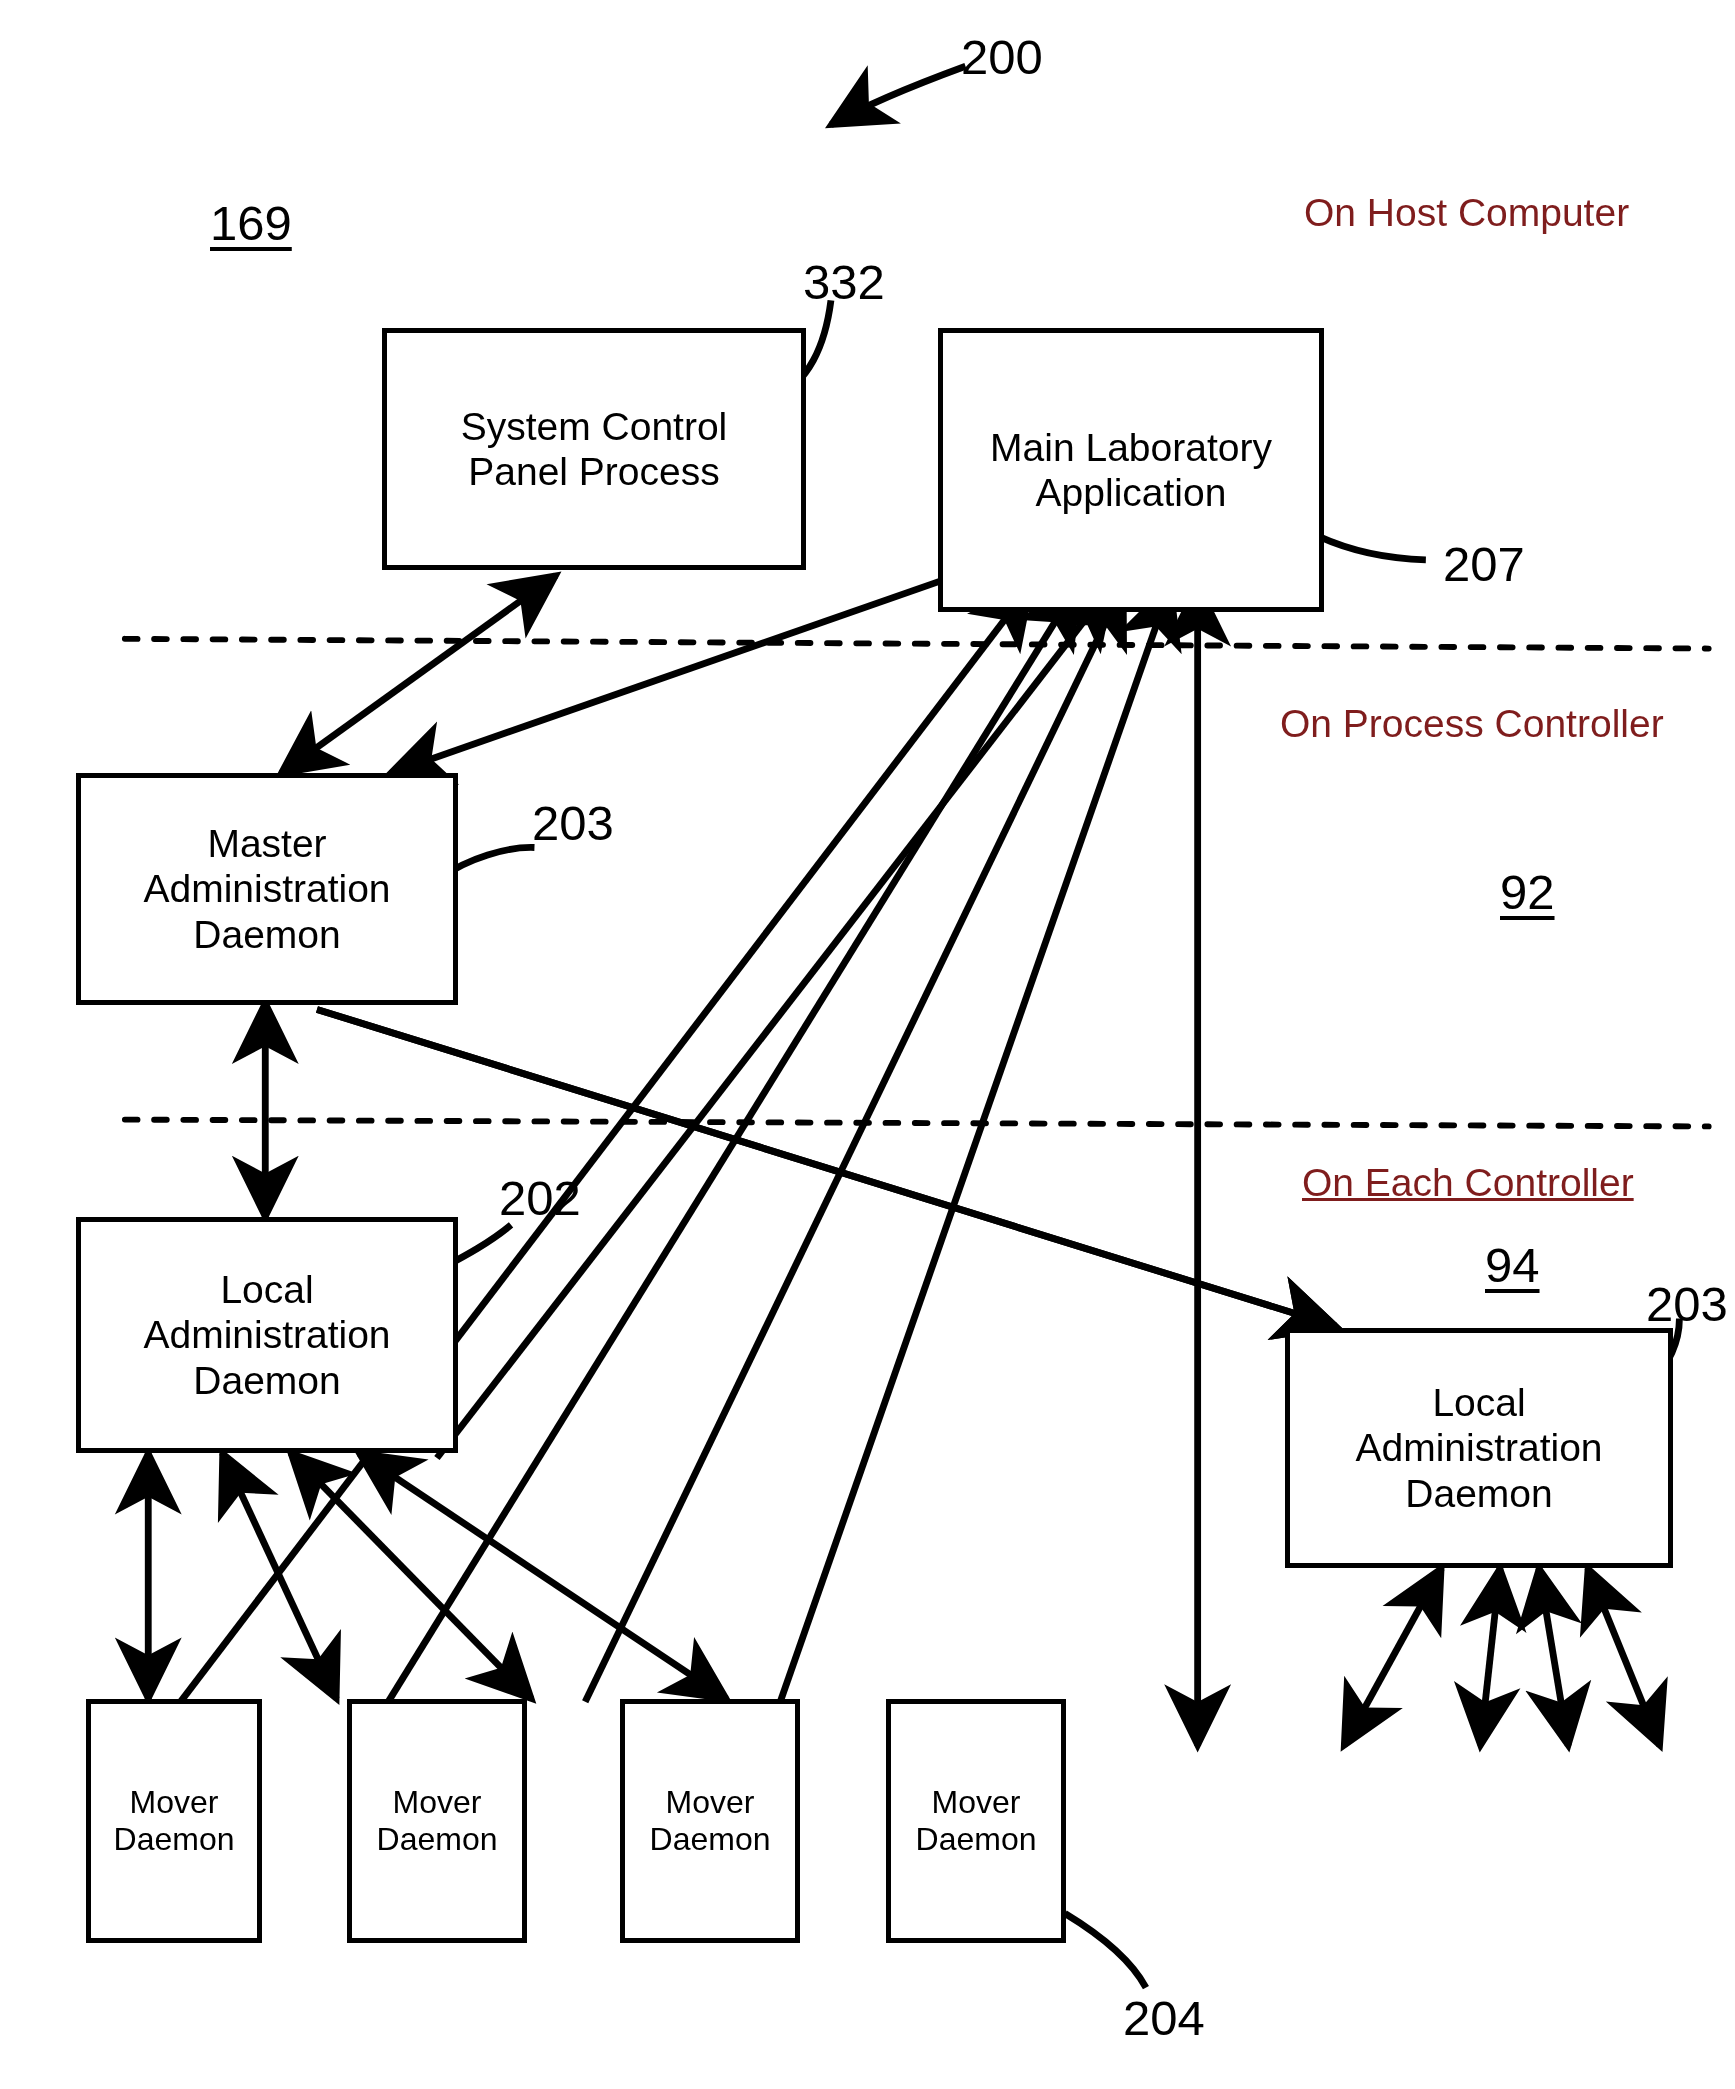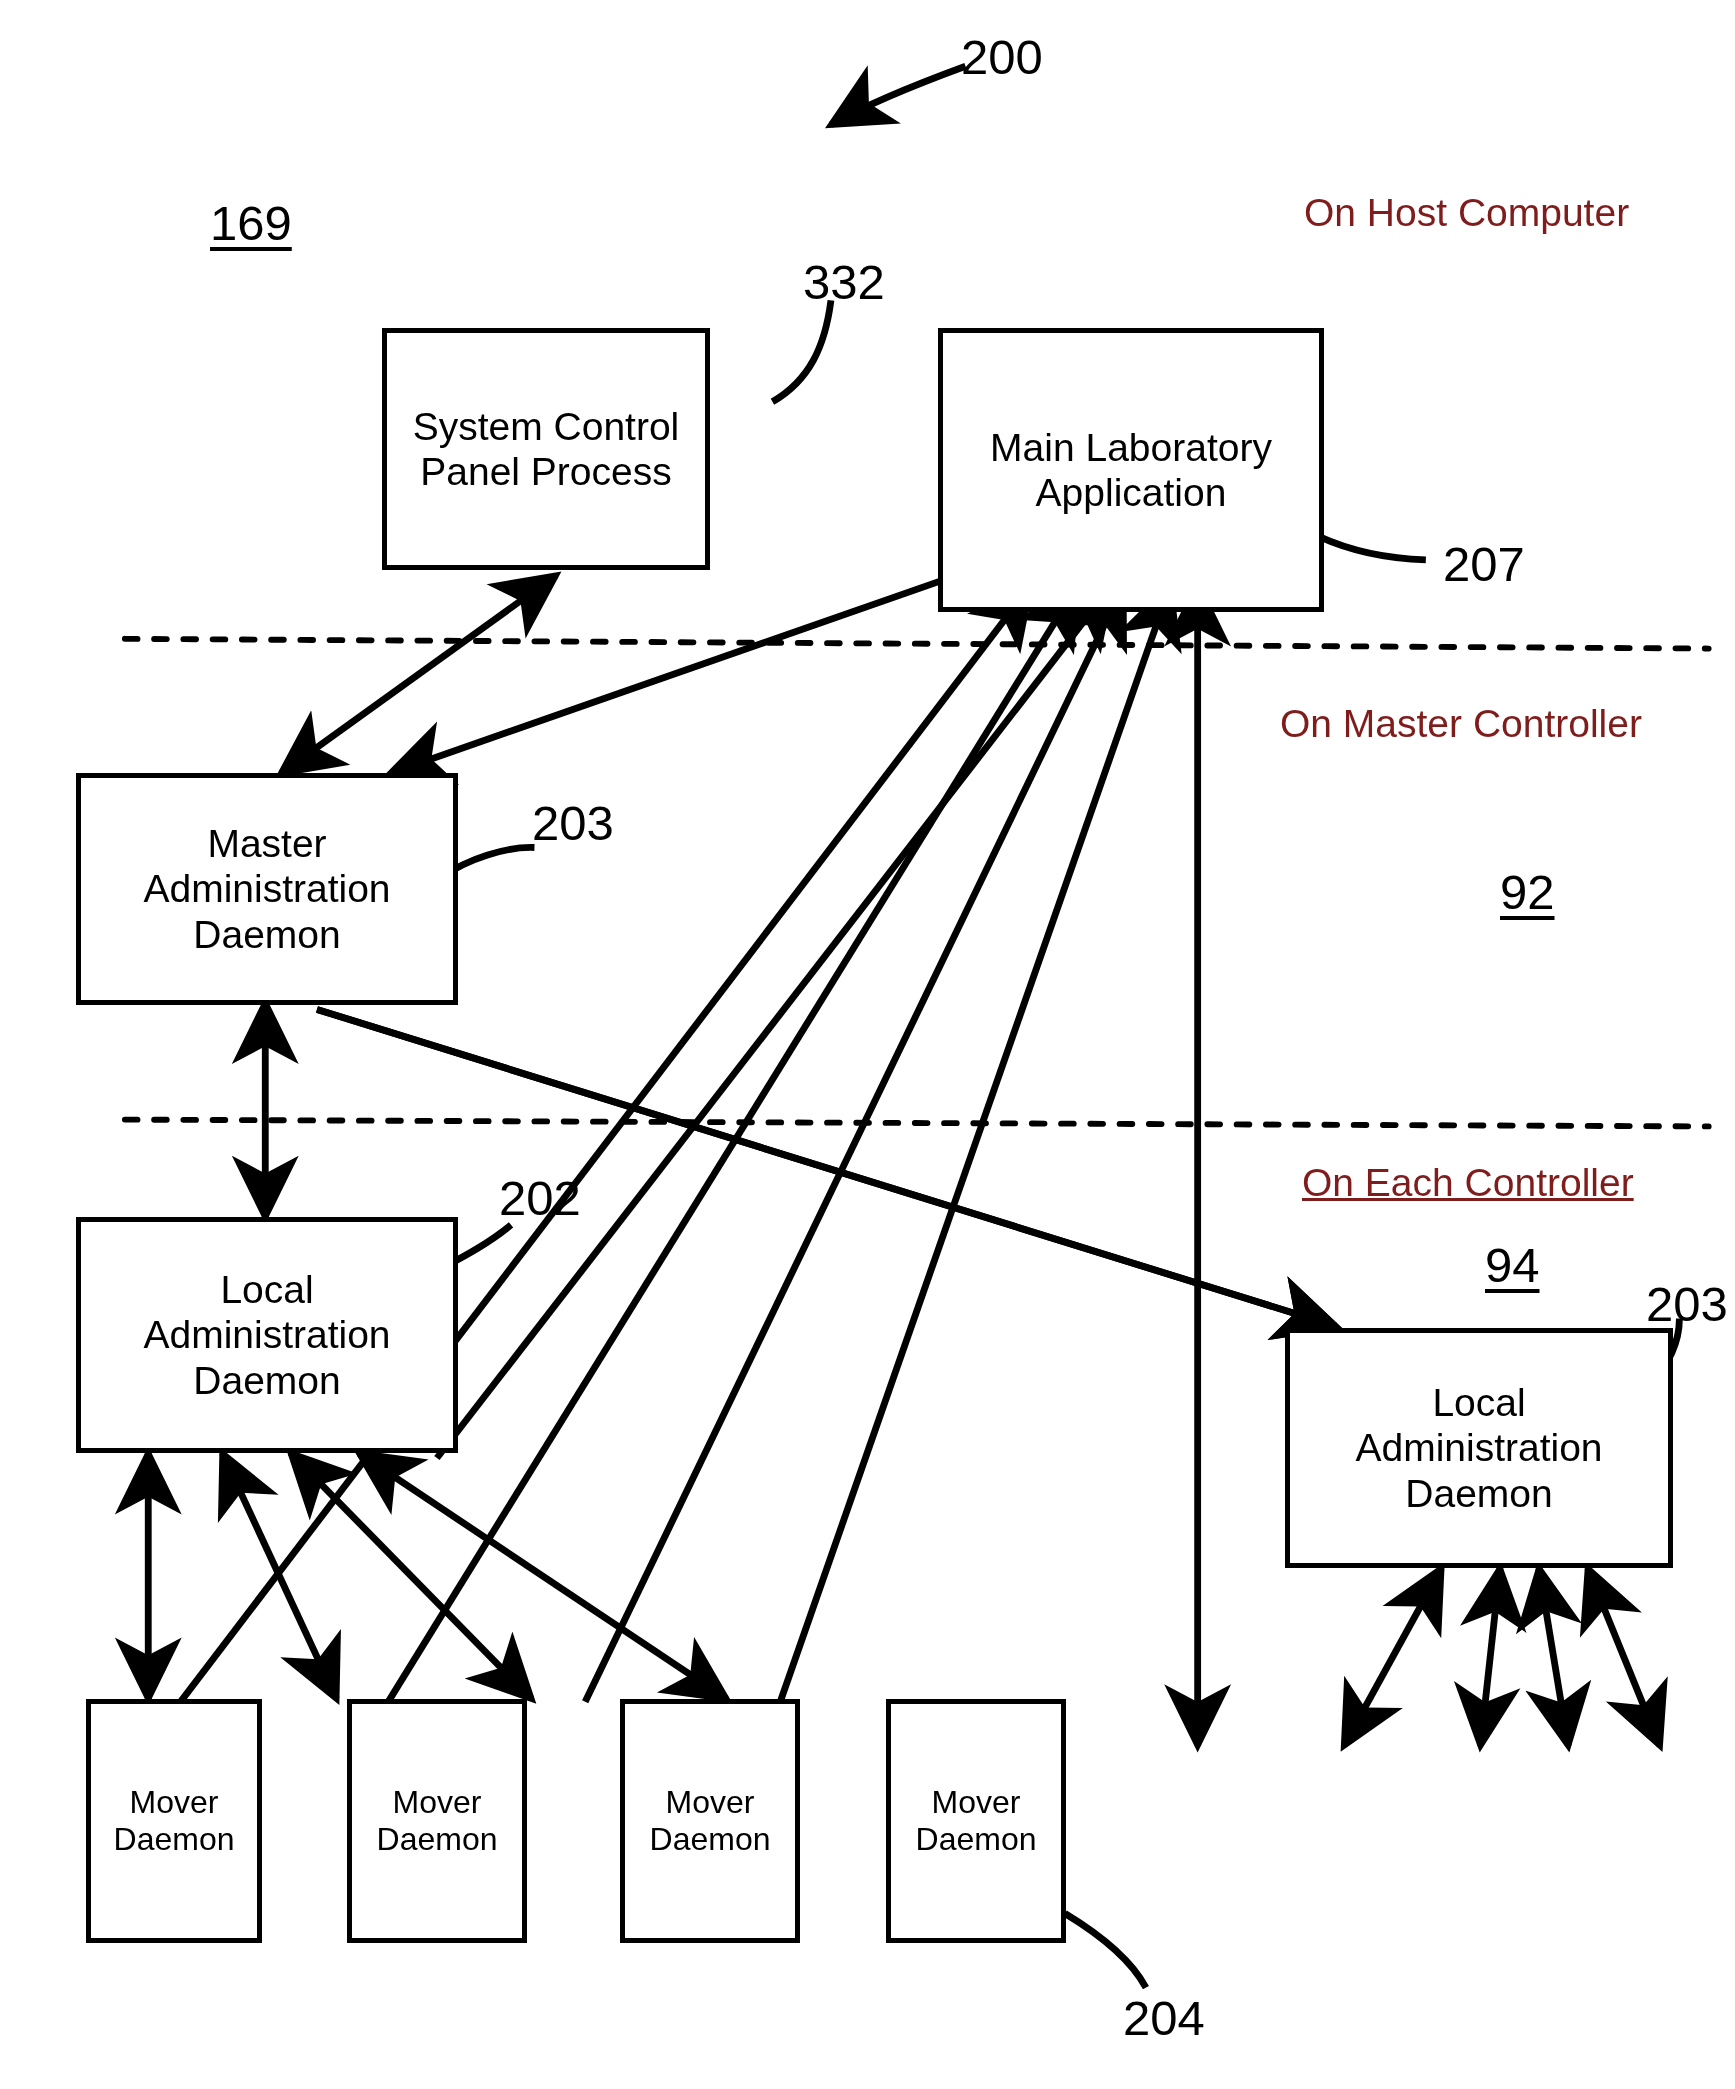--- a/index.html
+++ b/index.html
@@ -162,25 +162,25 @@
   <div class="ref" style="left:499px; top:1170px;">202</div>
 
   <div class="ref underlined" style="left:1485px; top:1237px;">94</div>
 
   <div class="ref" style="left:1646px; top:1276px;">203</div>
 
   <div class="ref" style="left:1123px; top:1990px;">204</div>
 
   <div class="zone-label" style="left:1304px; top:191px;">On Host Computer</div>
 
-  <div class="zone-label" style="left:1280px; top:702px;">On Master Controller</div>
+  <div class="zone-label" style="left:1280px; top:702px;">On Process Controller</div>
 
   <div class="zone-label" style="left:1302px; top:1161px;text-decoration:underline;">On Each Controller</div>
 
-  <div class="node big-node" style="left:382px; top:328px; width:328px; height:242px;">
+  <div class="node big-node" style="left:382px; top:328px; width:424px; height:242px;">
     <span class="label" style="white-space:pre-line;">System Control
 Panel Process</span>
   </div>
 
   <div class="node big-node" style="left:938px; top:328px; width:386px; height:284px;">
     <span class="label" style="white-space:pre-line;">Main Laboratory
 Application</span>
   </div>
 
   <div class="node big-node" style="left:76px; top:773px; width:382px; height:232px;">

